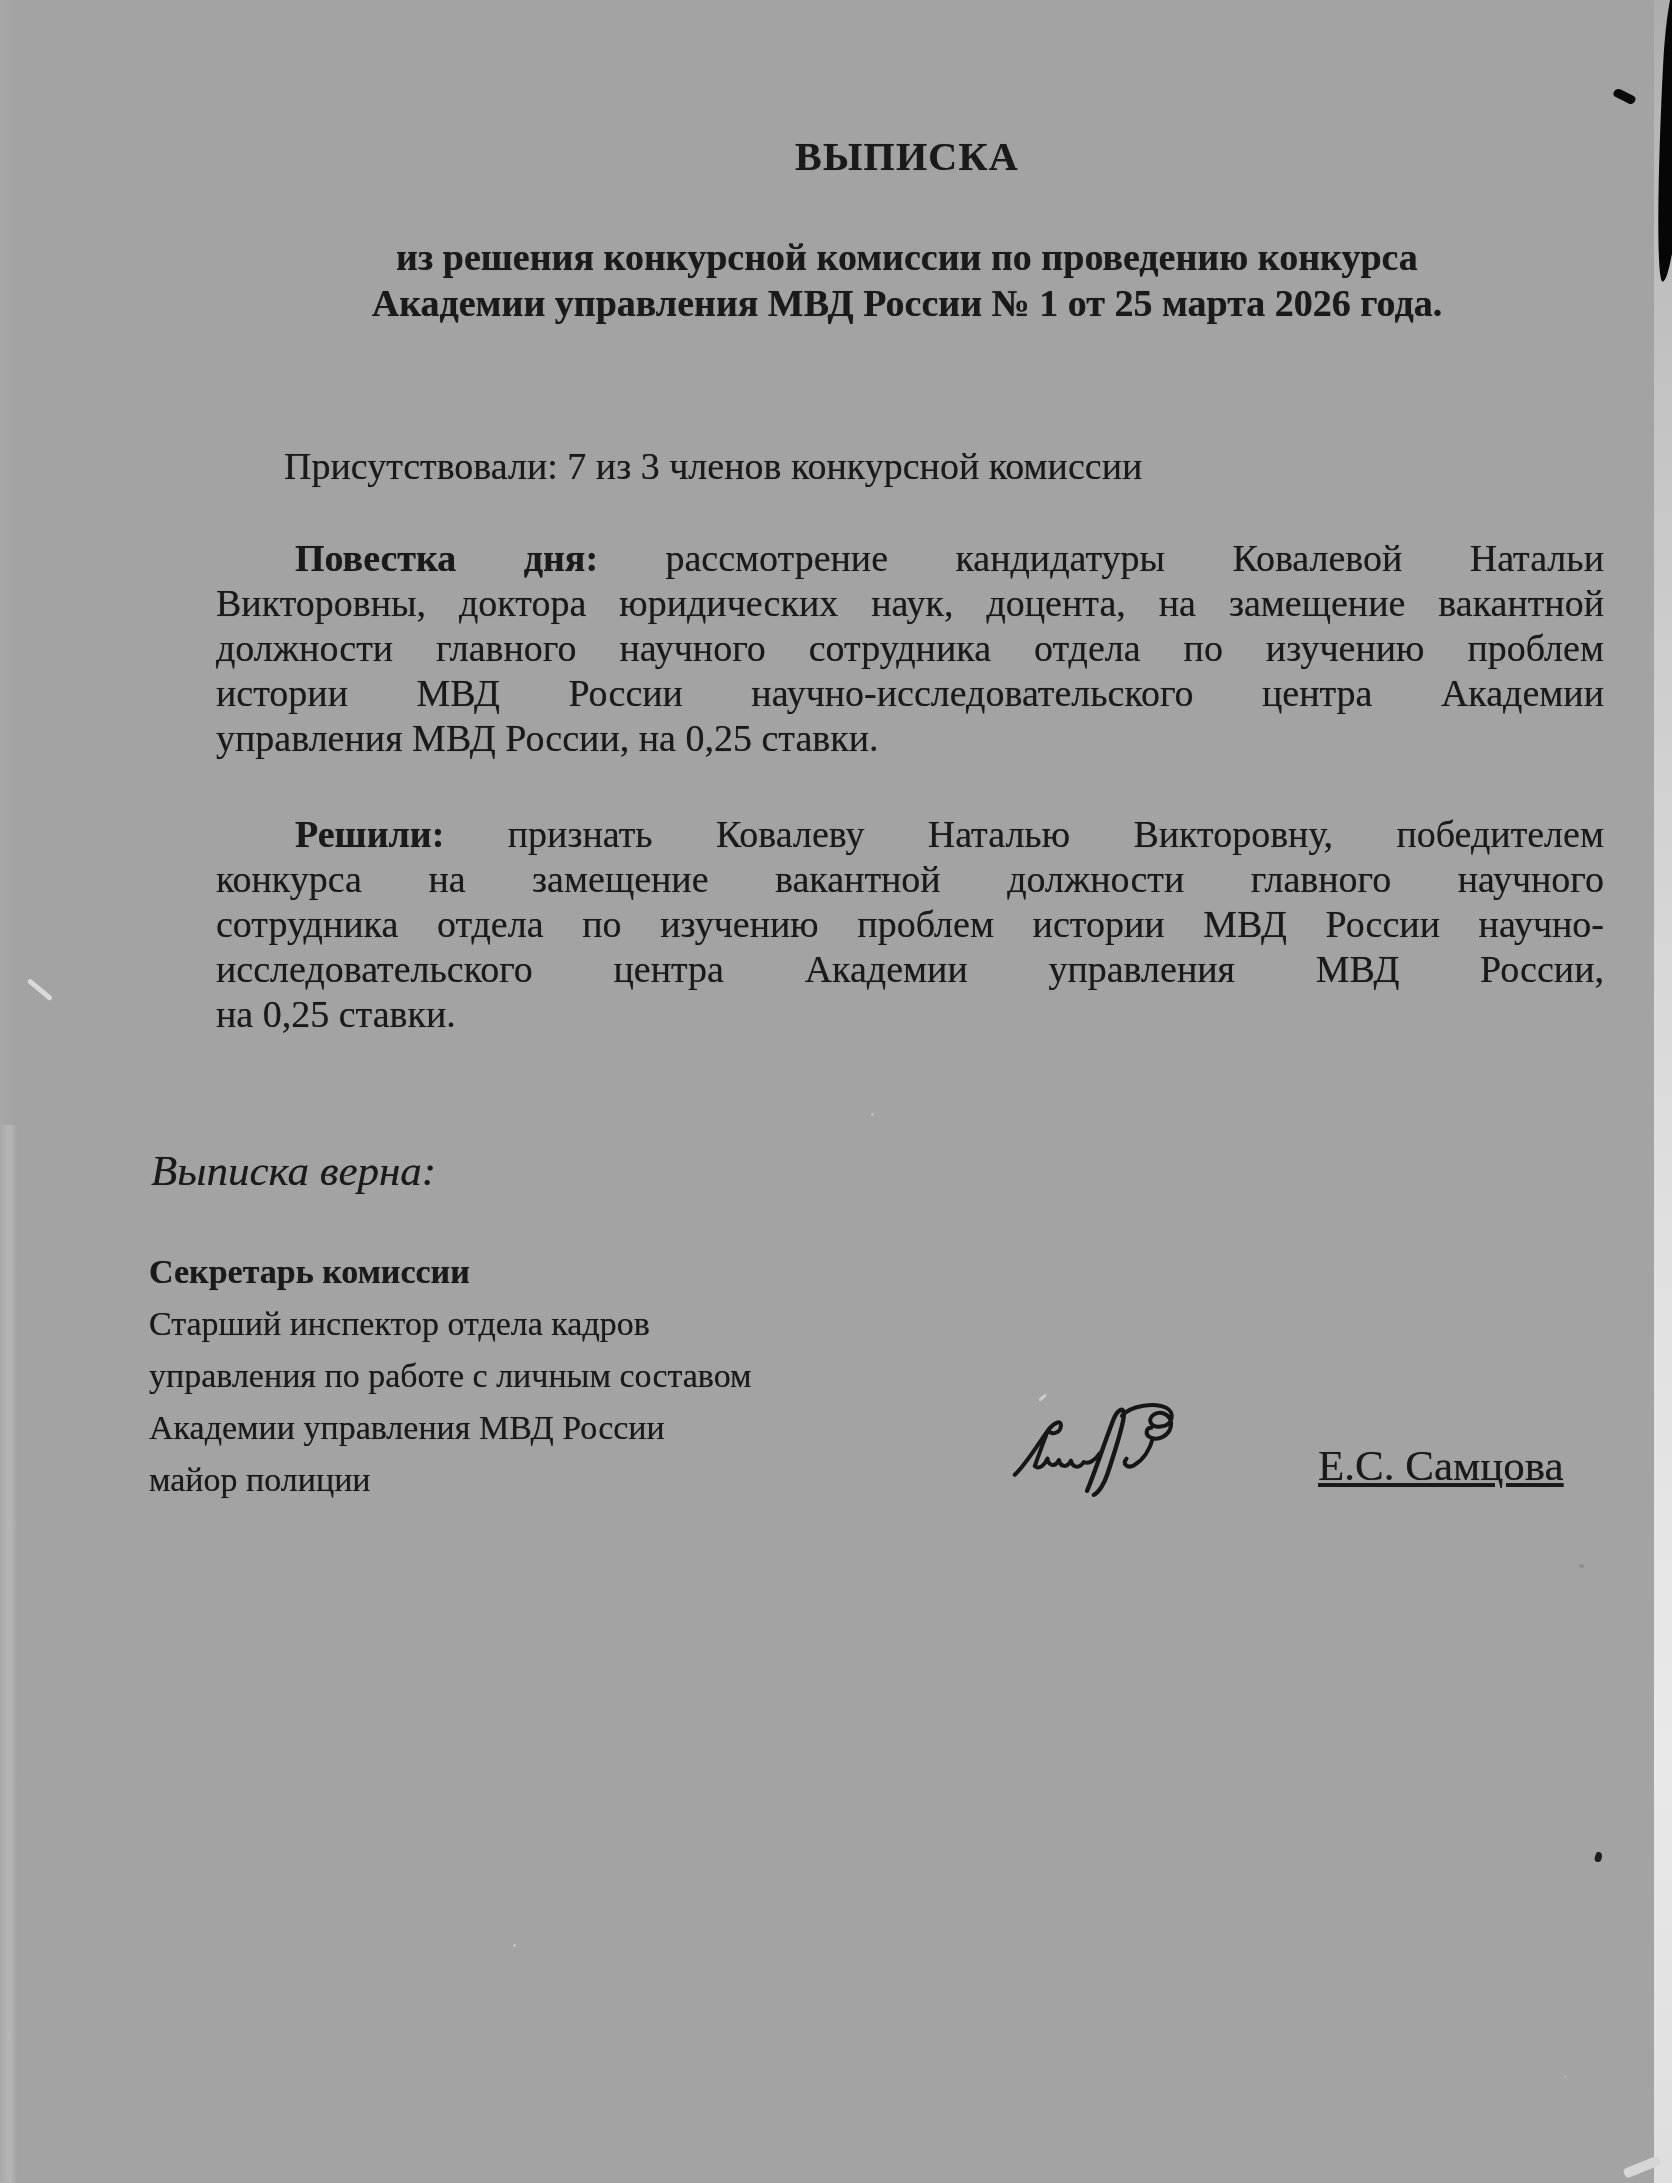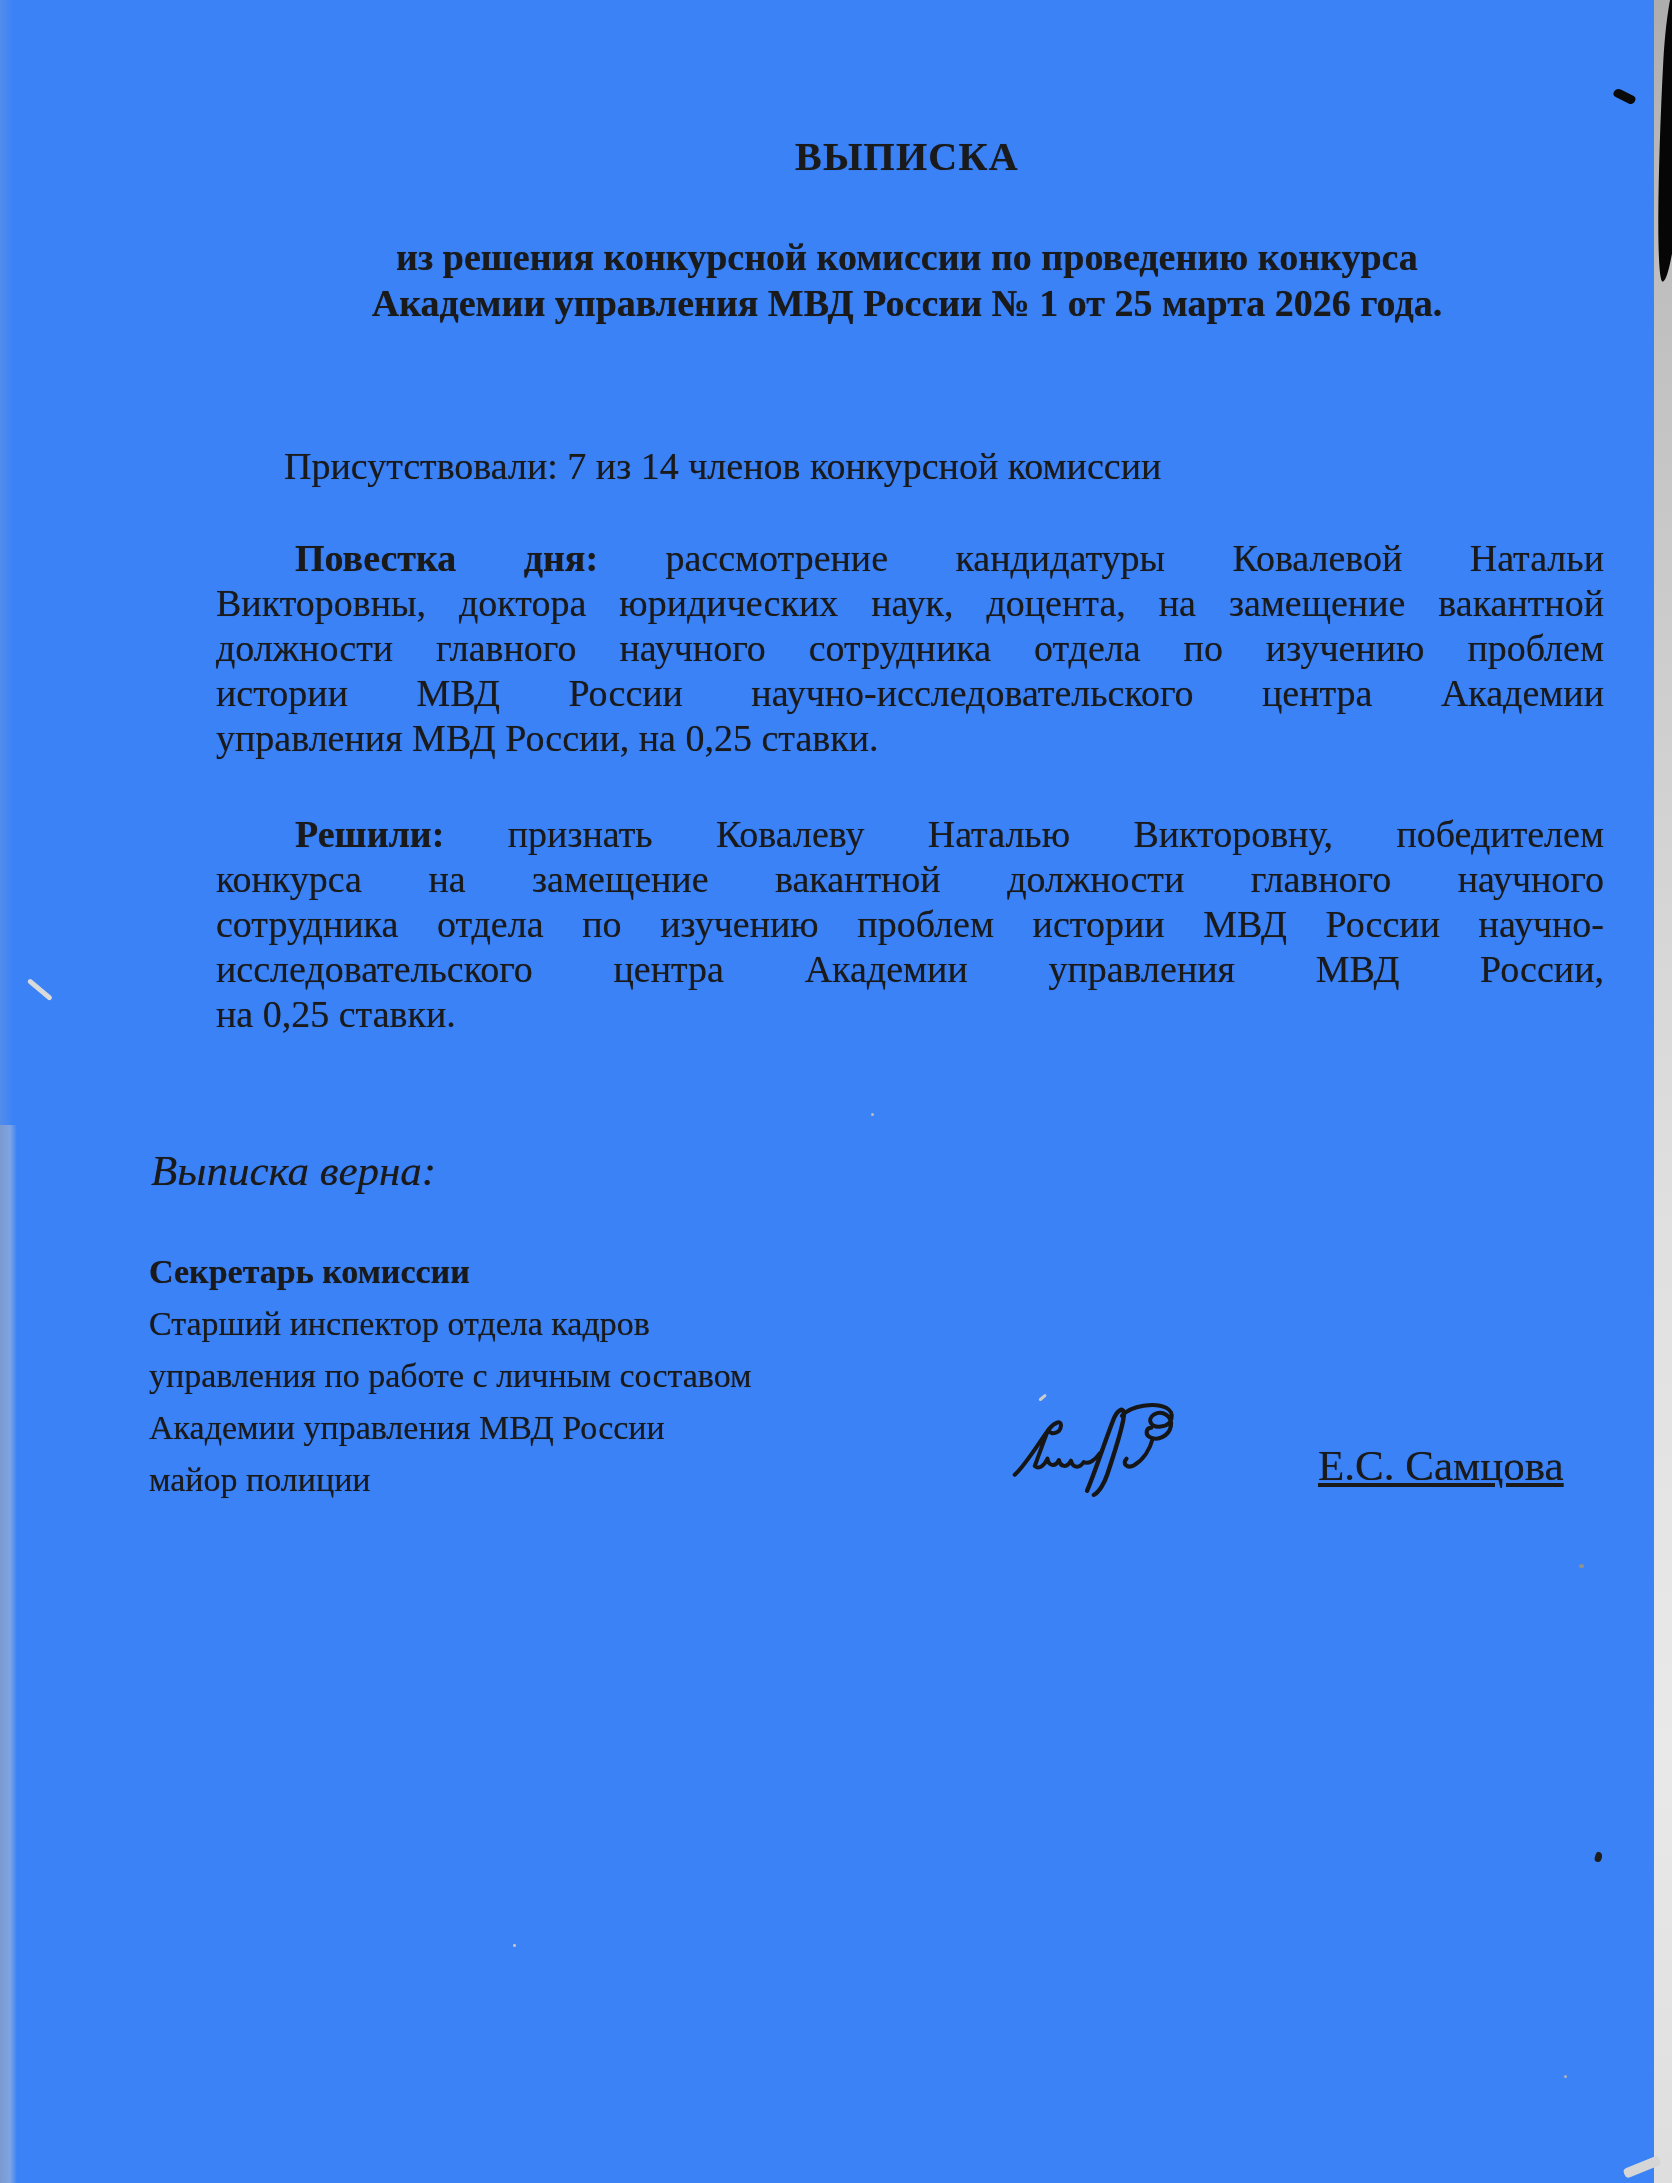--- a/index.html
+++ b/index.html
@@ -1,21 +1,21 @@
 <!DOCTYPE html>
 <html lang="ru" style="font-size:10.7px"><head>
 <meta charset="utf-8">
 <title>Выписка из решения конкурсной комиссии</title>
 <style>
   html,body{margin:0;padding:0;background:#8b8b8b;}
   .page{
     position:relative;
     width:1673px;height:2183px;
     margin:0 auto;
-    background:#3b82f6;
+    background:#a3a3a3;
     overflow:hidden;
     font-family:"Liberation Serif","DejaVu Serif",serif;
     color:#1a1a1a;
   }
   .txt{ text-shadow:0 0 0.7px rgba(10,10,10,.55); }
 
   
   .doc-title{
     position:absolute;left:234px;top:133px;width:1346px;
     text-align:center;font-size:40px;line-height:48px;font-weight:bold;
@@ -97,21 +97,21 @@
 
 <div class="page">
 
   <div class="doc-title txt">ВЫПИСКА</div>
 
   <div class="doc-subtitle txt">
     <div>из решения конкурсной комиссии по проведению конкурса</div>
     <div>Академии управления МВД России № 1 от 25 марта 2026 года.</div>
   </div>
 
-  <div class="attendance txt">Присутствовали: 7 из 14 членов конкурсной комиссии</div>
+  <div class="attendance txt">Присутствовали: 7 из 3 членов конкурсной комиссии</div>
 
   <div class="paragraph agenda txt">
     <div class="jline firstline"><span class="plabel">Повестка дня:</span> <span>рассмотрение кандидатуры Ковалевой Натальи</span></div>
     <div class="jline">Викторовны, доктора юридических наук, доцента, на замещение вакантной</div>
     <div class="jline">должности главного научного сотрудника отдела по изучению проблем</div>
     <div class="jline">истории МВД России научно-исследовательского центра Академии</div>
     <div class="lastline">управления МВД России, на 0,25 ставки.</div>
   </div>
 
   <div class="paragraph decision txt">

